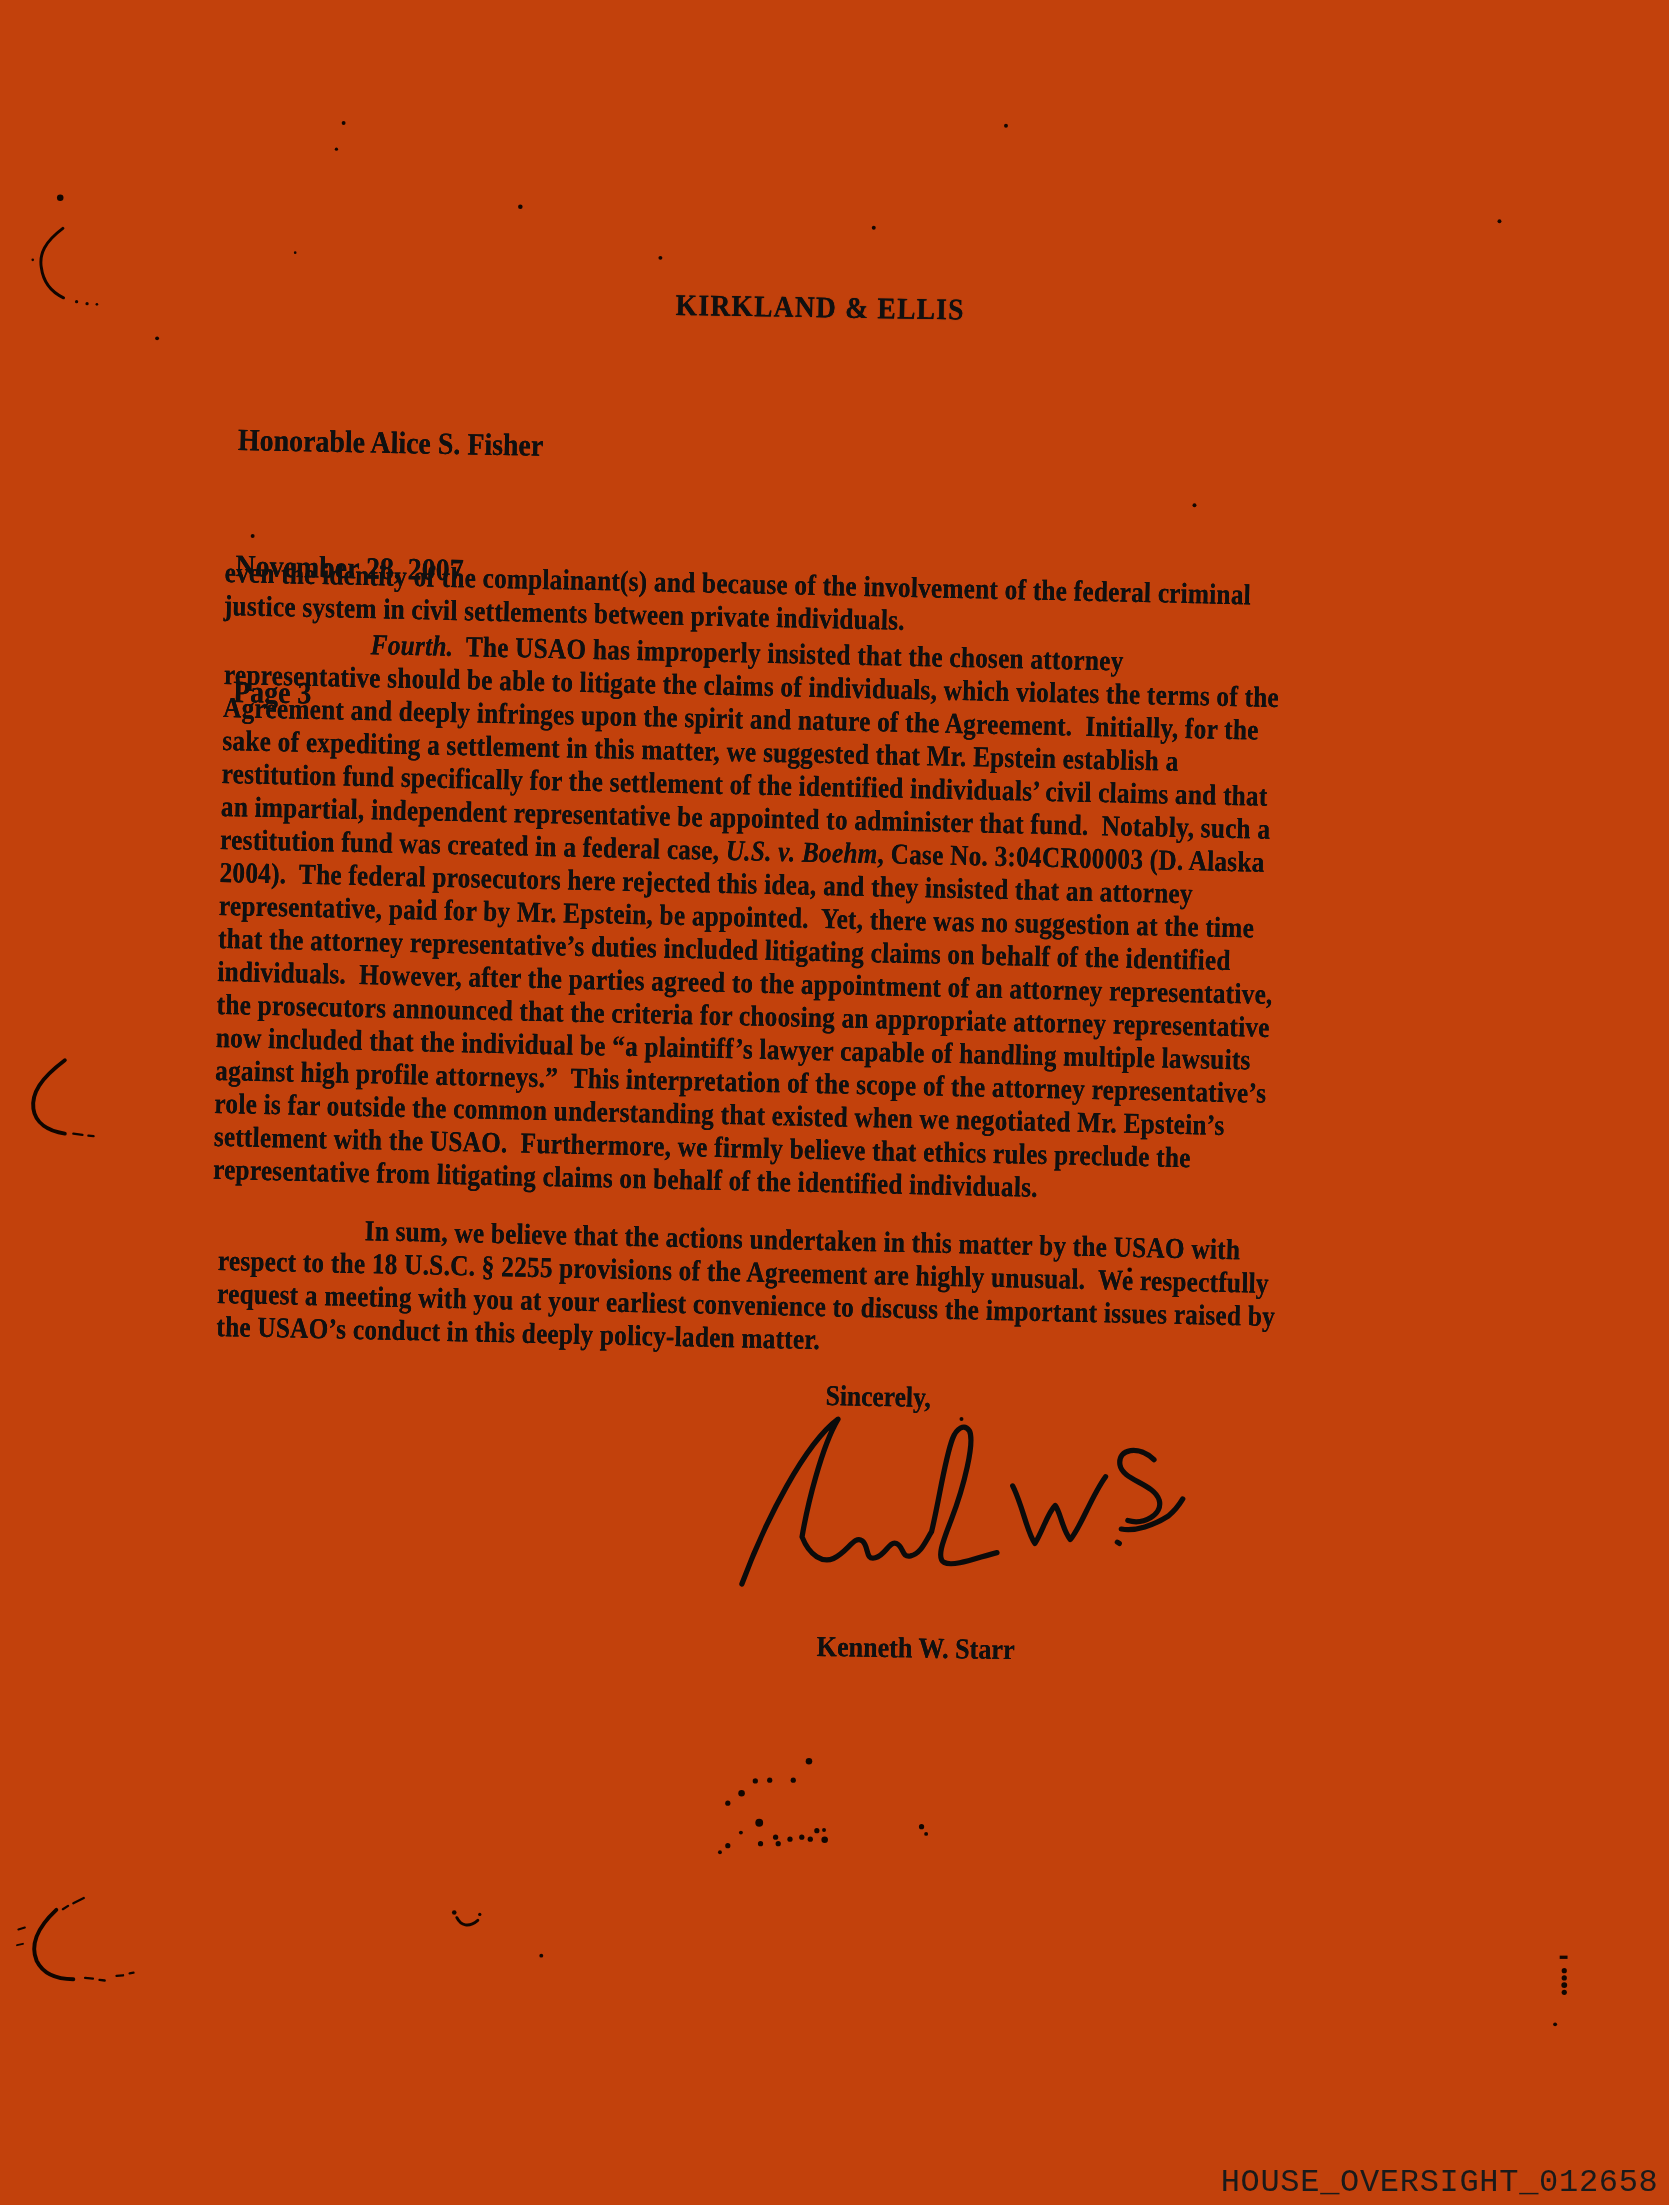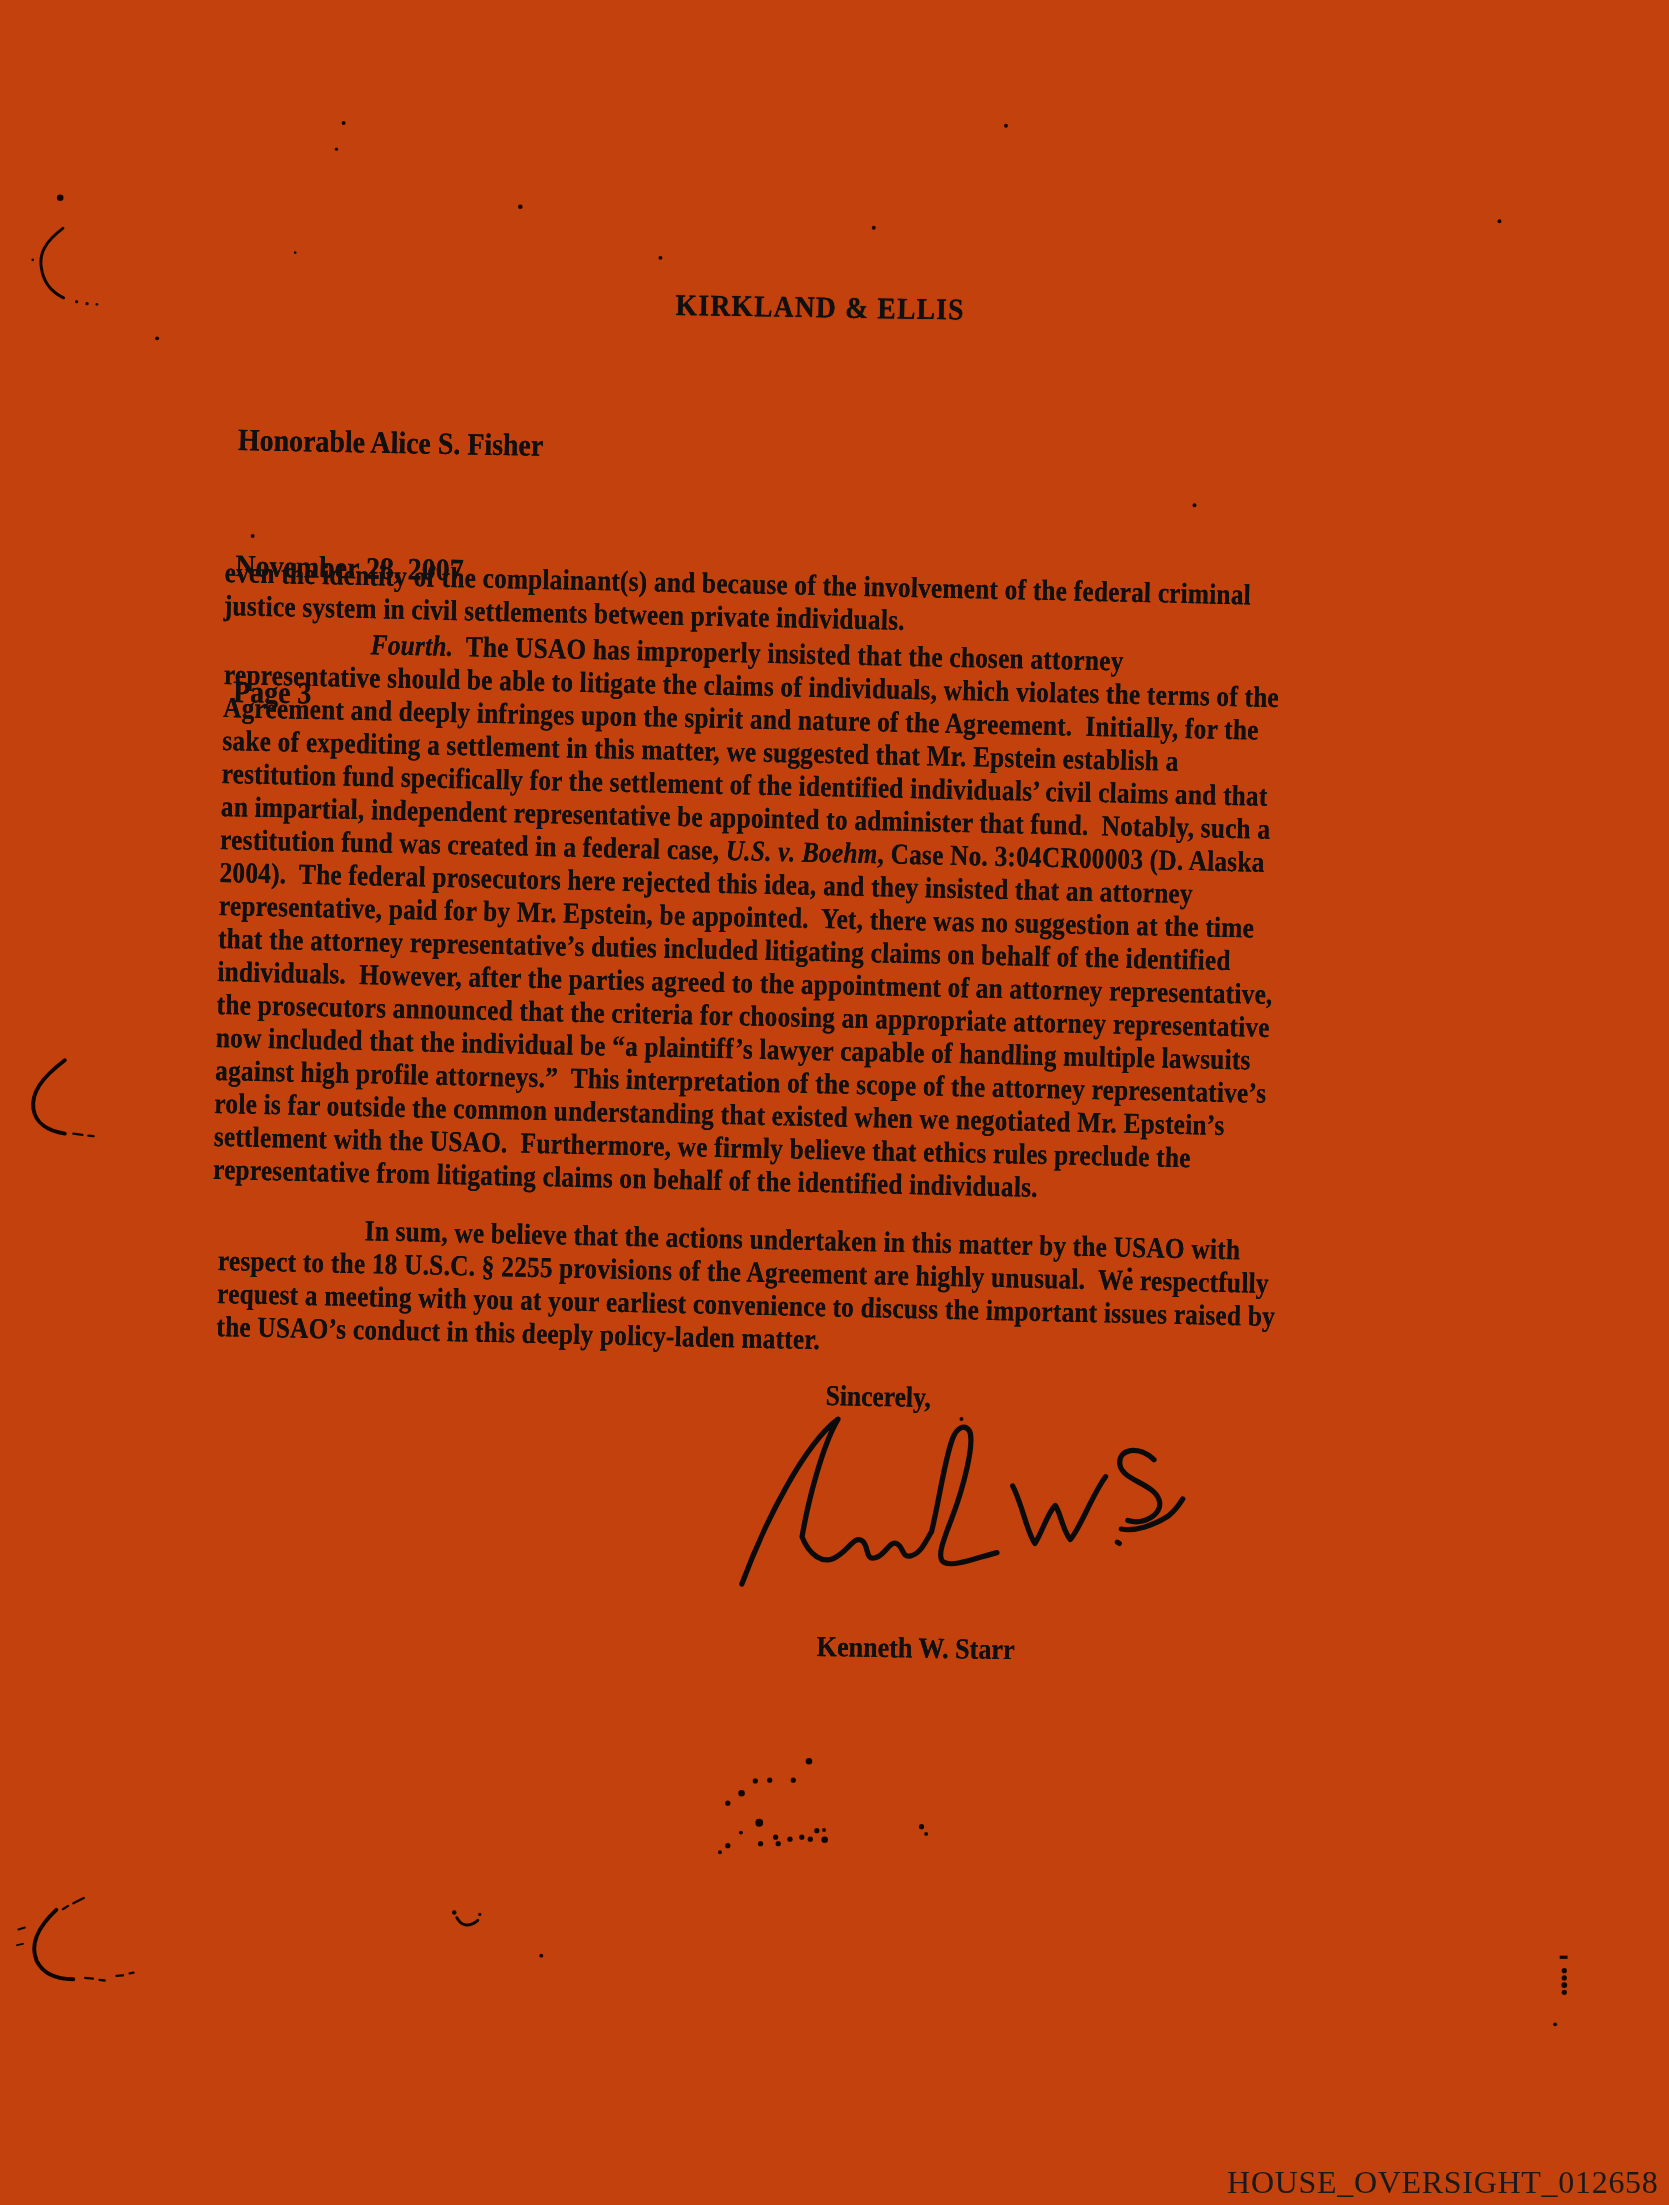--- a/index.html
+++ b/index.html
@@ -51,21 +51,21 @@
     font-size:29px;font-weight:bold;
     transform:rotate(0.9deg) scaleX(0.9);transform-origin:0 0;
     white-space:pre;text-shadow:0 0 0.7px #101010;
   }
   .signature{position:absolute;left:717px;top:1394px;}
   
   .artifacts{position:absolute;left:0;top:0;}
   
   .bates{
     position:absolute;right:10.5px;top:2164px;
-    font-family:Liberation Serif, serif;
+    font-family:Liberation Mono, monospace;
     font-size:32px;color:#1a1a1a;letter-spacing:0.7px;white-space:pre;
   }
 </style>
 </head>
 <body>
 
 <div class="page">
 
   <div class="letterhead">KIRKLAND &amp; ELLIS</div>
 

